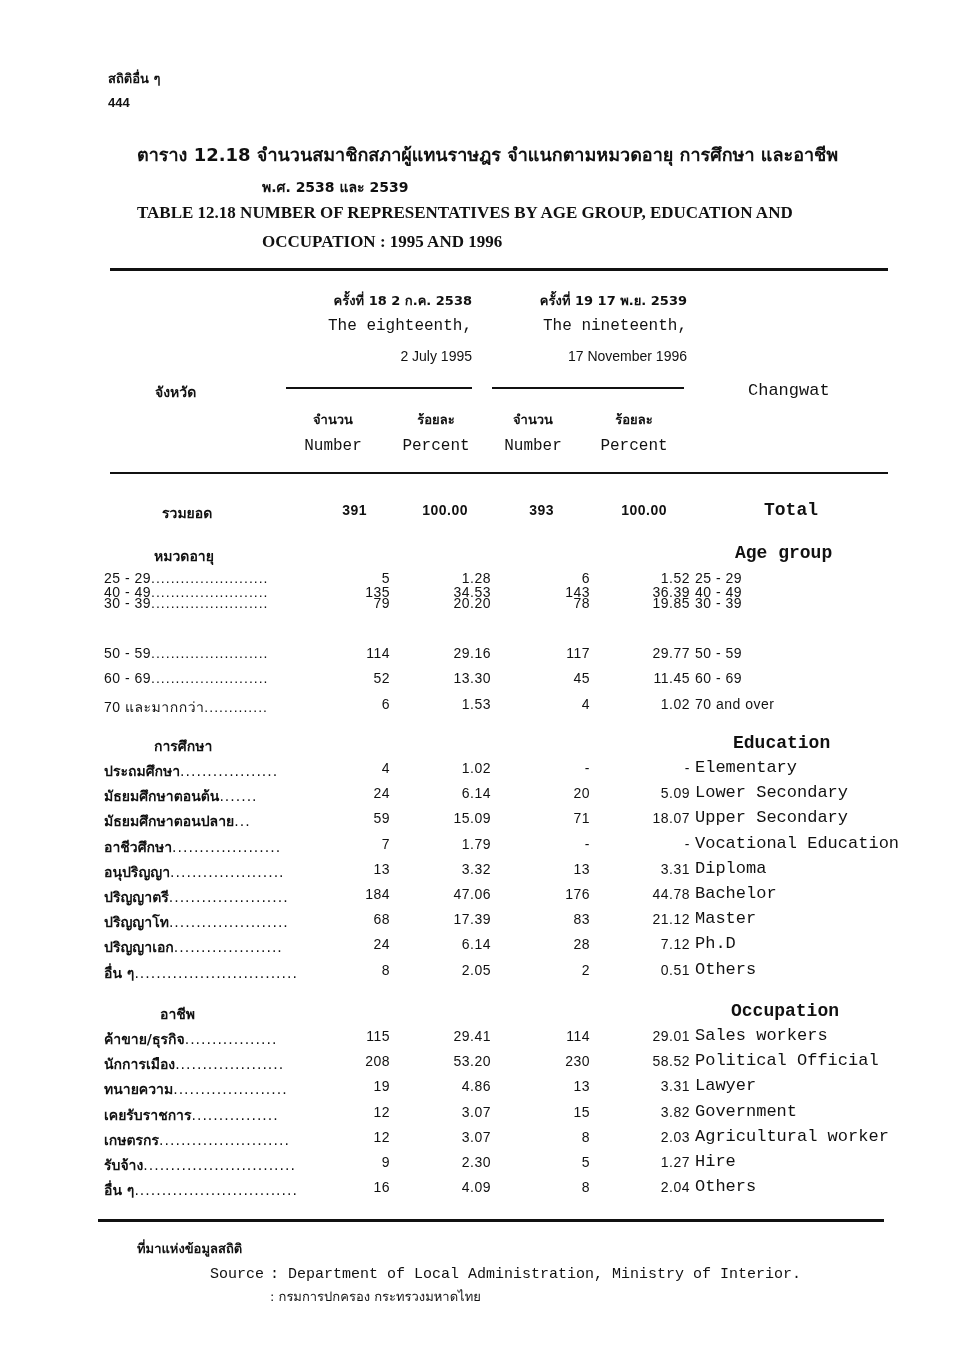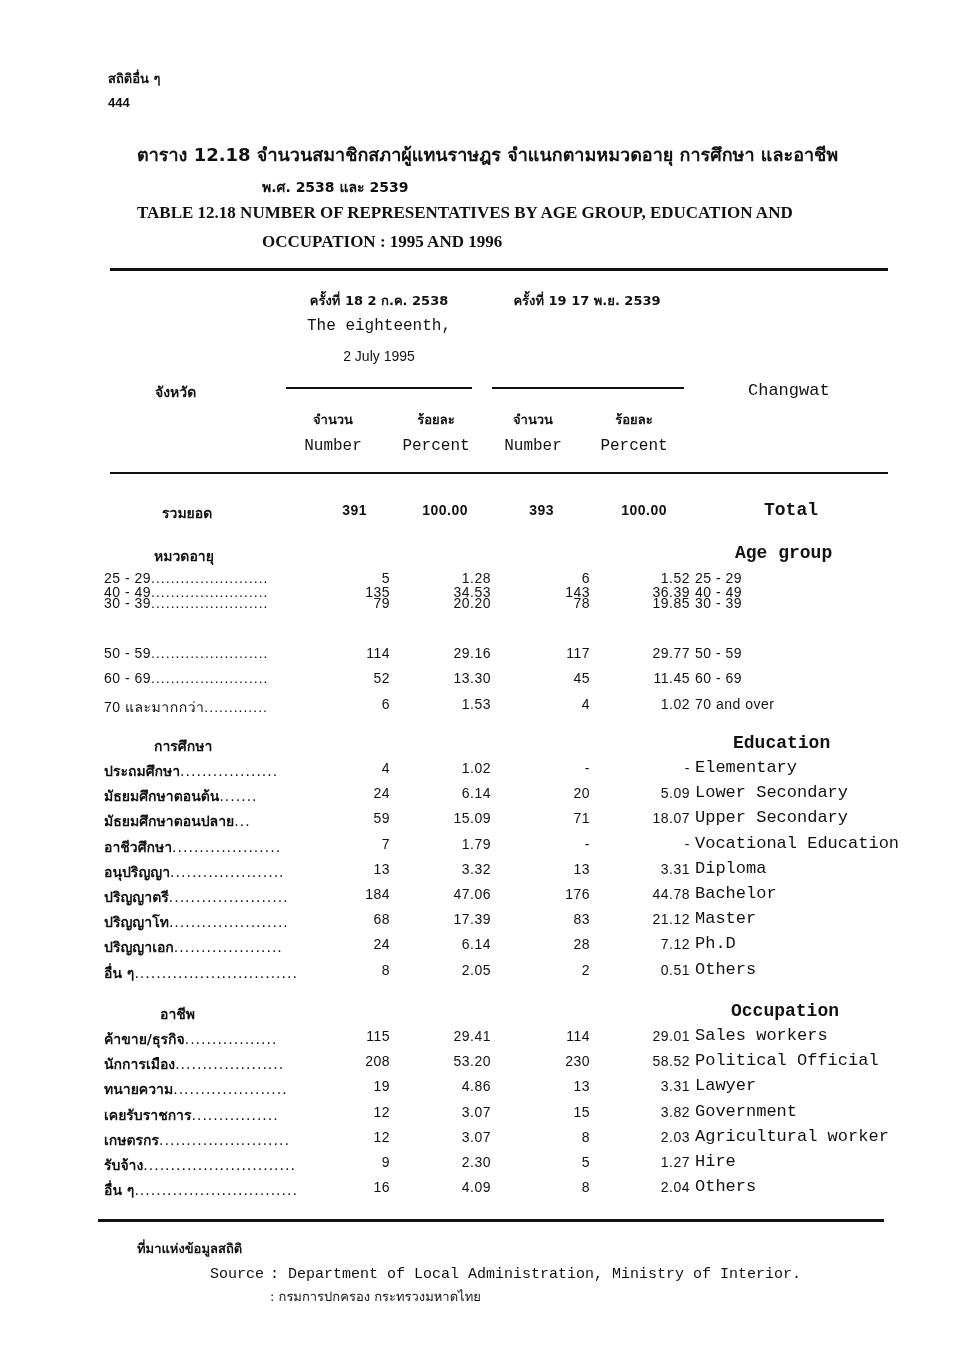--- a/index.html
+++ b/index.html
@@ -20,21 +20,21 @@
     #title-en-1 { left: 137px; top: 203px; font-size: 17px; font-weight: bold; font-family: "Liberation Serif", serif; }
     #title-en-2 { left: 262px; top: 232px; font-size: 17px; font-weight: bold; font-family: "Liberation Serif", serif; }
 
     .rule { position: absolute; background: #111; }
     #rule-top { left: 110px; top: 268px; width: 778px; height: 3px; }
     #rule-head { left: 110px; top: 472px; width: 778px; height: 2px; }
     #rule-bottom { left: 98px; top: 1219px; width: 786px; height: 3px; }
     #rule-span1 { left: 286px; top: 387px; width: 186px; height: 2px; }
     #rule-span2 { left: 492px; top: 387px; width: 192px; height: 2px; }
 
-    .hdr-center { position: absolute; text-align: center; }
+    .hdr-center { position: absolute; text-align: right; }
     #hdr-p1 { left: 286px; width: 186px; top: 291px; }
     #hdr-p2 { left: 487px; width: 200px; top: 291px; }
     .hdr-thai { font-size: 13px; line-height: 20px; }
     .hdr-en { font-size: 16px; line-height: 30px; }
     .hdr-date { font-size: 14px; line-height: 30px; font-family: "Liberation Sans", sans-serif; }
 
     #hdr-changwat-thai { left: 155px; top: 381px; font-size: 14px; }
     #hdr-changwat-en { left: 748px; top: 381px; font-size: 17px; }
 
     .subhdr { position: absolute; text-align: center; width: 80px; }
@@ -86,20 +86,22 @@
 <div id="hdr-changwat-thai" class="abs thai">จังหวัด</div>
 <div id="hdr-changwat-en" class="abs serif">Changwat</div>
 
 <div id="hdr-p1" class="hdr-center">
   <div class="hdr-thai thai">ครั้งที่ 18  2 ก.ค. 2538</div>
   <div class="hdr-en serif">The eighteenth,</div>
   <div class="hdr-date">2 July 1995</div>
 </div>
 <div id="hdr-p2" class="hdr-center">
   <div class="hdr-thai thai">ครั้งที่ 19  17 พ.ย. 2539</div>
+  <div class="hdr-en serif">The nineteenth,</div>
+  <div class="hdr-date">17 November 1996</div>
 </div>
 
 <div class="subhdr" style="left:293px; top:409px;">
   <div class="t thai">จำนวน</div>
   <div class="e serif">Number</div>
 </div>
 <div class="subhdr" style="left:396px; top:409px;">
   <div class="t thai">ร้อยละ</div>
   <div class="e serif">Percent</div>
 </div>

